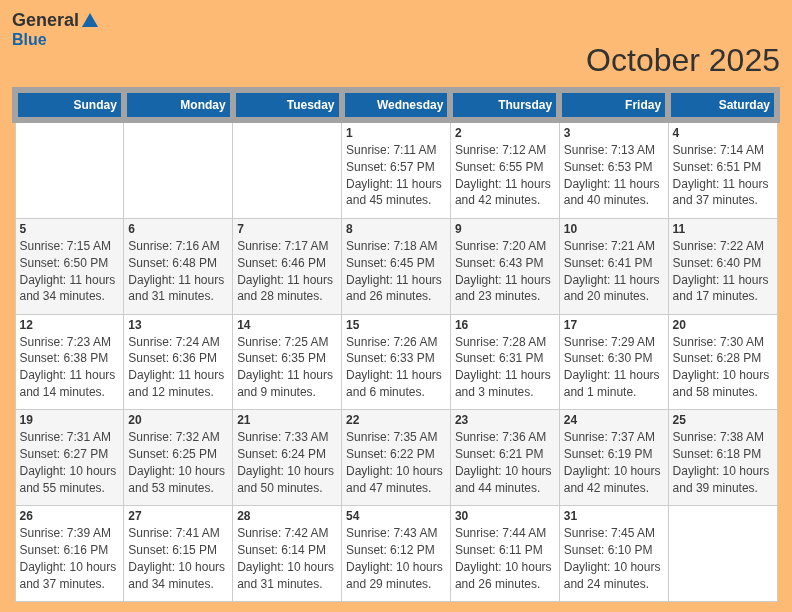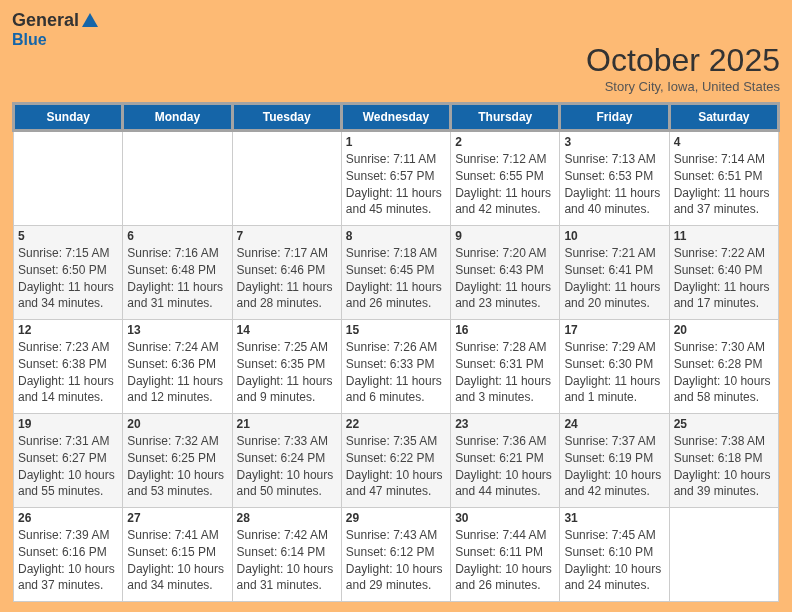--- a/index.html
+++ b/index.html
@@ -71,22 +71,22 @@
       border-collapse: collapse;
       width: 100%;
       table-layout: fixed;
     }
     .calendar th {
       background: #1565a8;
       color: #fff;
       font-size: 12px;
       font-weight: bold;
       padding: 5px 4px;
-      border: 3px solid #a3a3a3;
-      text-align: center;
+      border: 6px solid #a3a3a3;
+      text-align: right;
     }
     .calendar td {
       border: 1px solid #ccc;
       vertical-align: top;
       padding: 3px 4px;
       font-size: 9.5px;
       color: #333;
       height: 82px;
     }
     .day-number {
@@ -121,21 +121,20 @@
   <div class="header">
     <div class="logo">
       <div class="logo-text">
         <span class="logo-general">General</span>
         <span class="logo-triangle"></span>
       </div>
       <span class="logo-blue">Blue</span>
     </div>
     <div class="header-right">
       <div class="month-title">October 2025</div>
-      <div class="location">Story City, Iowa, United States</div>
     </div>
   </div>
 
   <table class="calendar">
     <thead>
       <tr>
         <th>Sunday</th>
         <th>Monday</th>
         <th>Tuesday</th>
         <th>Wednesday</th>
@@ -263,21 +262,21 @@
           </td>
           <td>
             <span class="day-number">27</span>
             <div class="day-info">Sunrise: 7:41 AM<br>Sunset: 6:15 PM<br>Daylight: 10 hours and 34 minutes.</div>
           </td>
           <td>
             <span class="day-number">28</span>
             <div class="day-info">Sunrise: 7:42 AM<br>Sunset: 6:14 PM<br>Daylight: 10 hours and 31 minutes.</div>
           </td>
           <td>
-            <span class="day-number">29</span>
+            <span class="day-number">54</span>
             <div class="day-info">Sunrise: 7:43 AM<br>Sunset: 6:12 PM<br>Daylight: 10 hours and 29 minutes.</div>
           </td>
           <td>
             <span class="day-number">30</span>
             <div class="day-info">Sunrise: 7:44 AM<br>Sunset: 6:11 PM<br>Daylight: 10 hours and 26 minutes.</div>
           </td>
           <td>
             <span class="day-number">31</span>
             <div class="day-info">Sunrise: 7:45 AM<br>Sunset: 6:10 PM<br>Daylight: 10 hours and 24 minutes.</div>
           </td>

